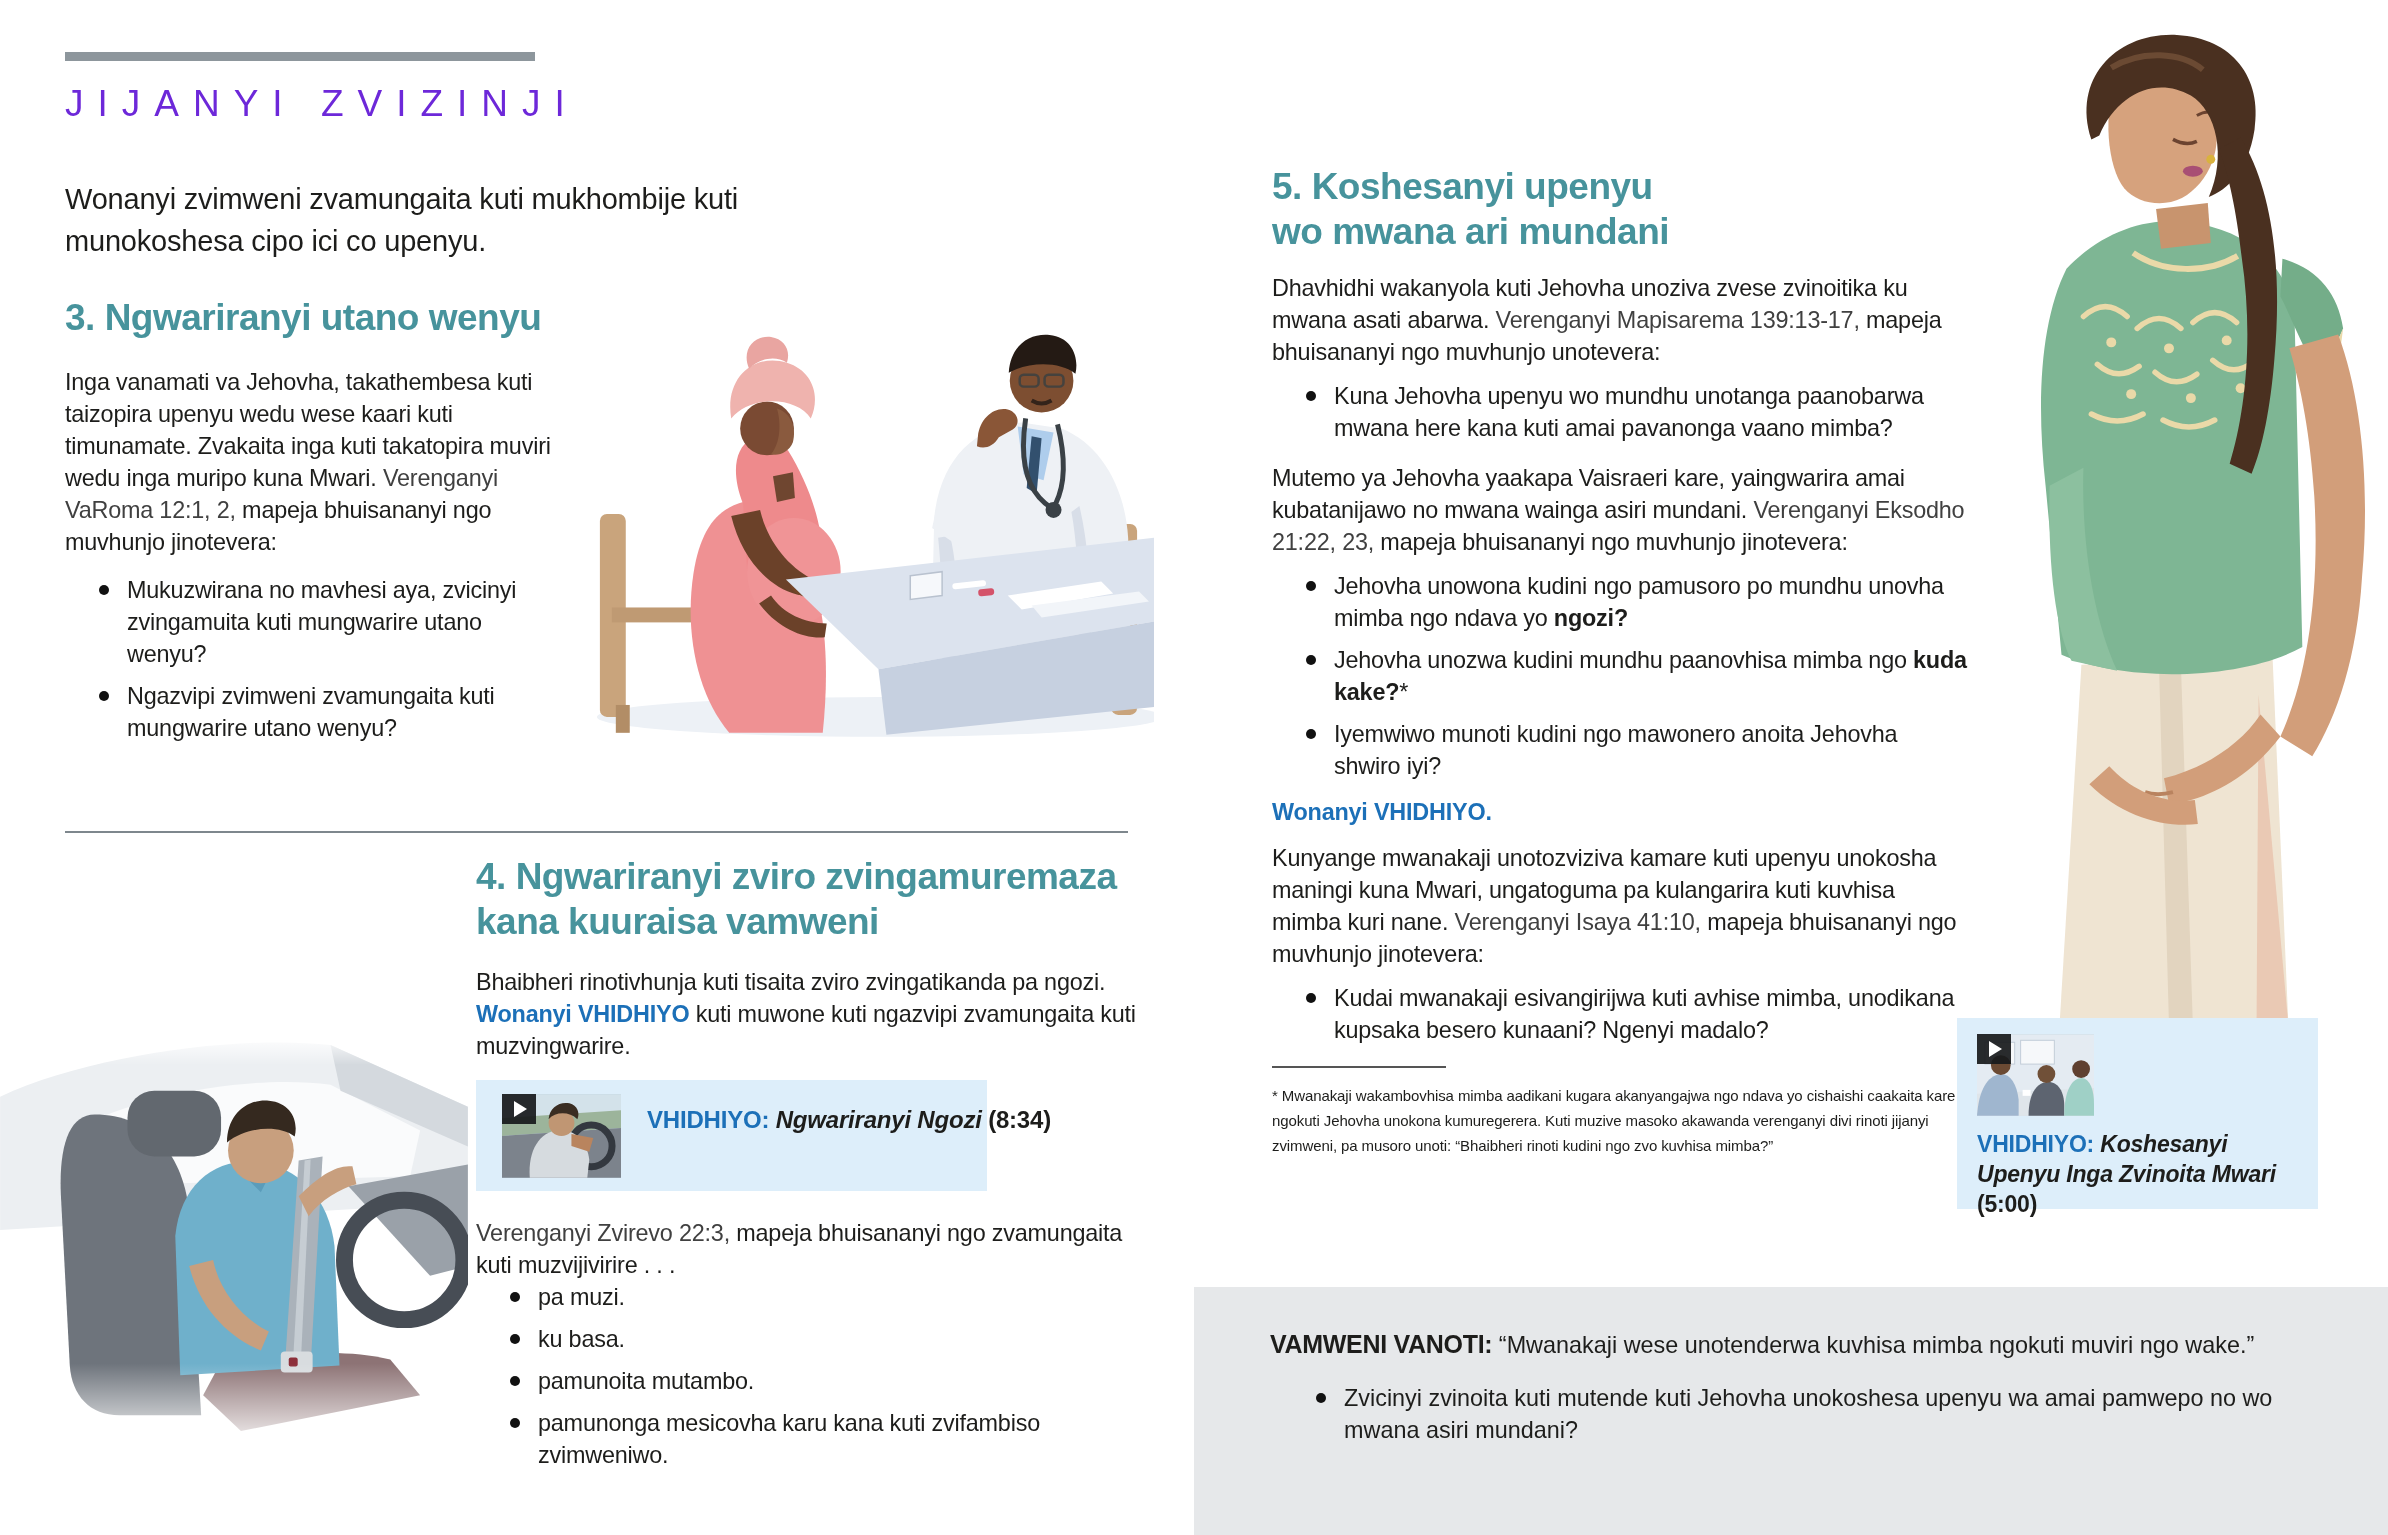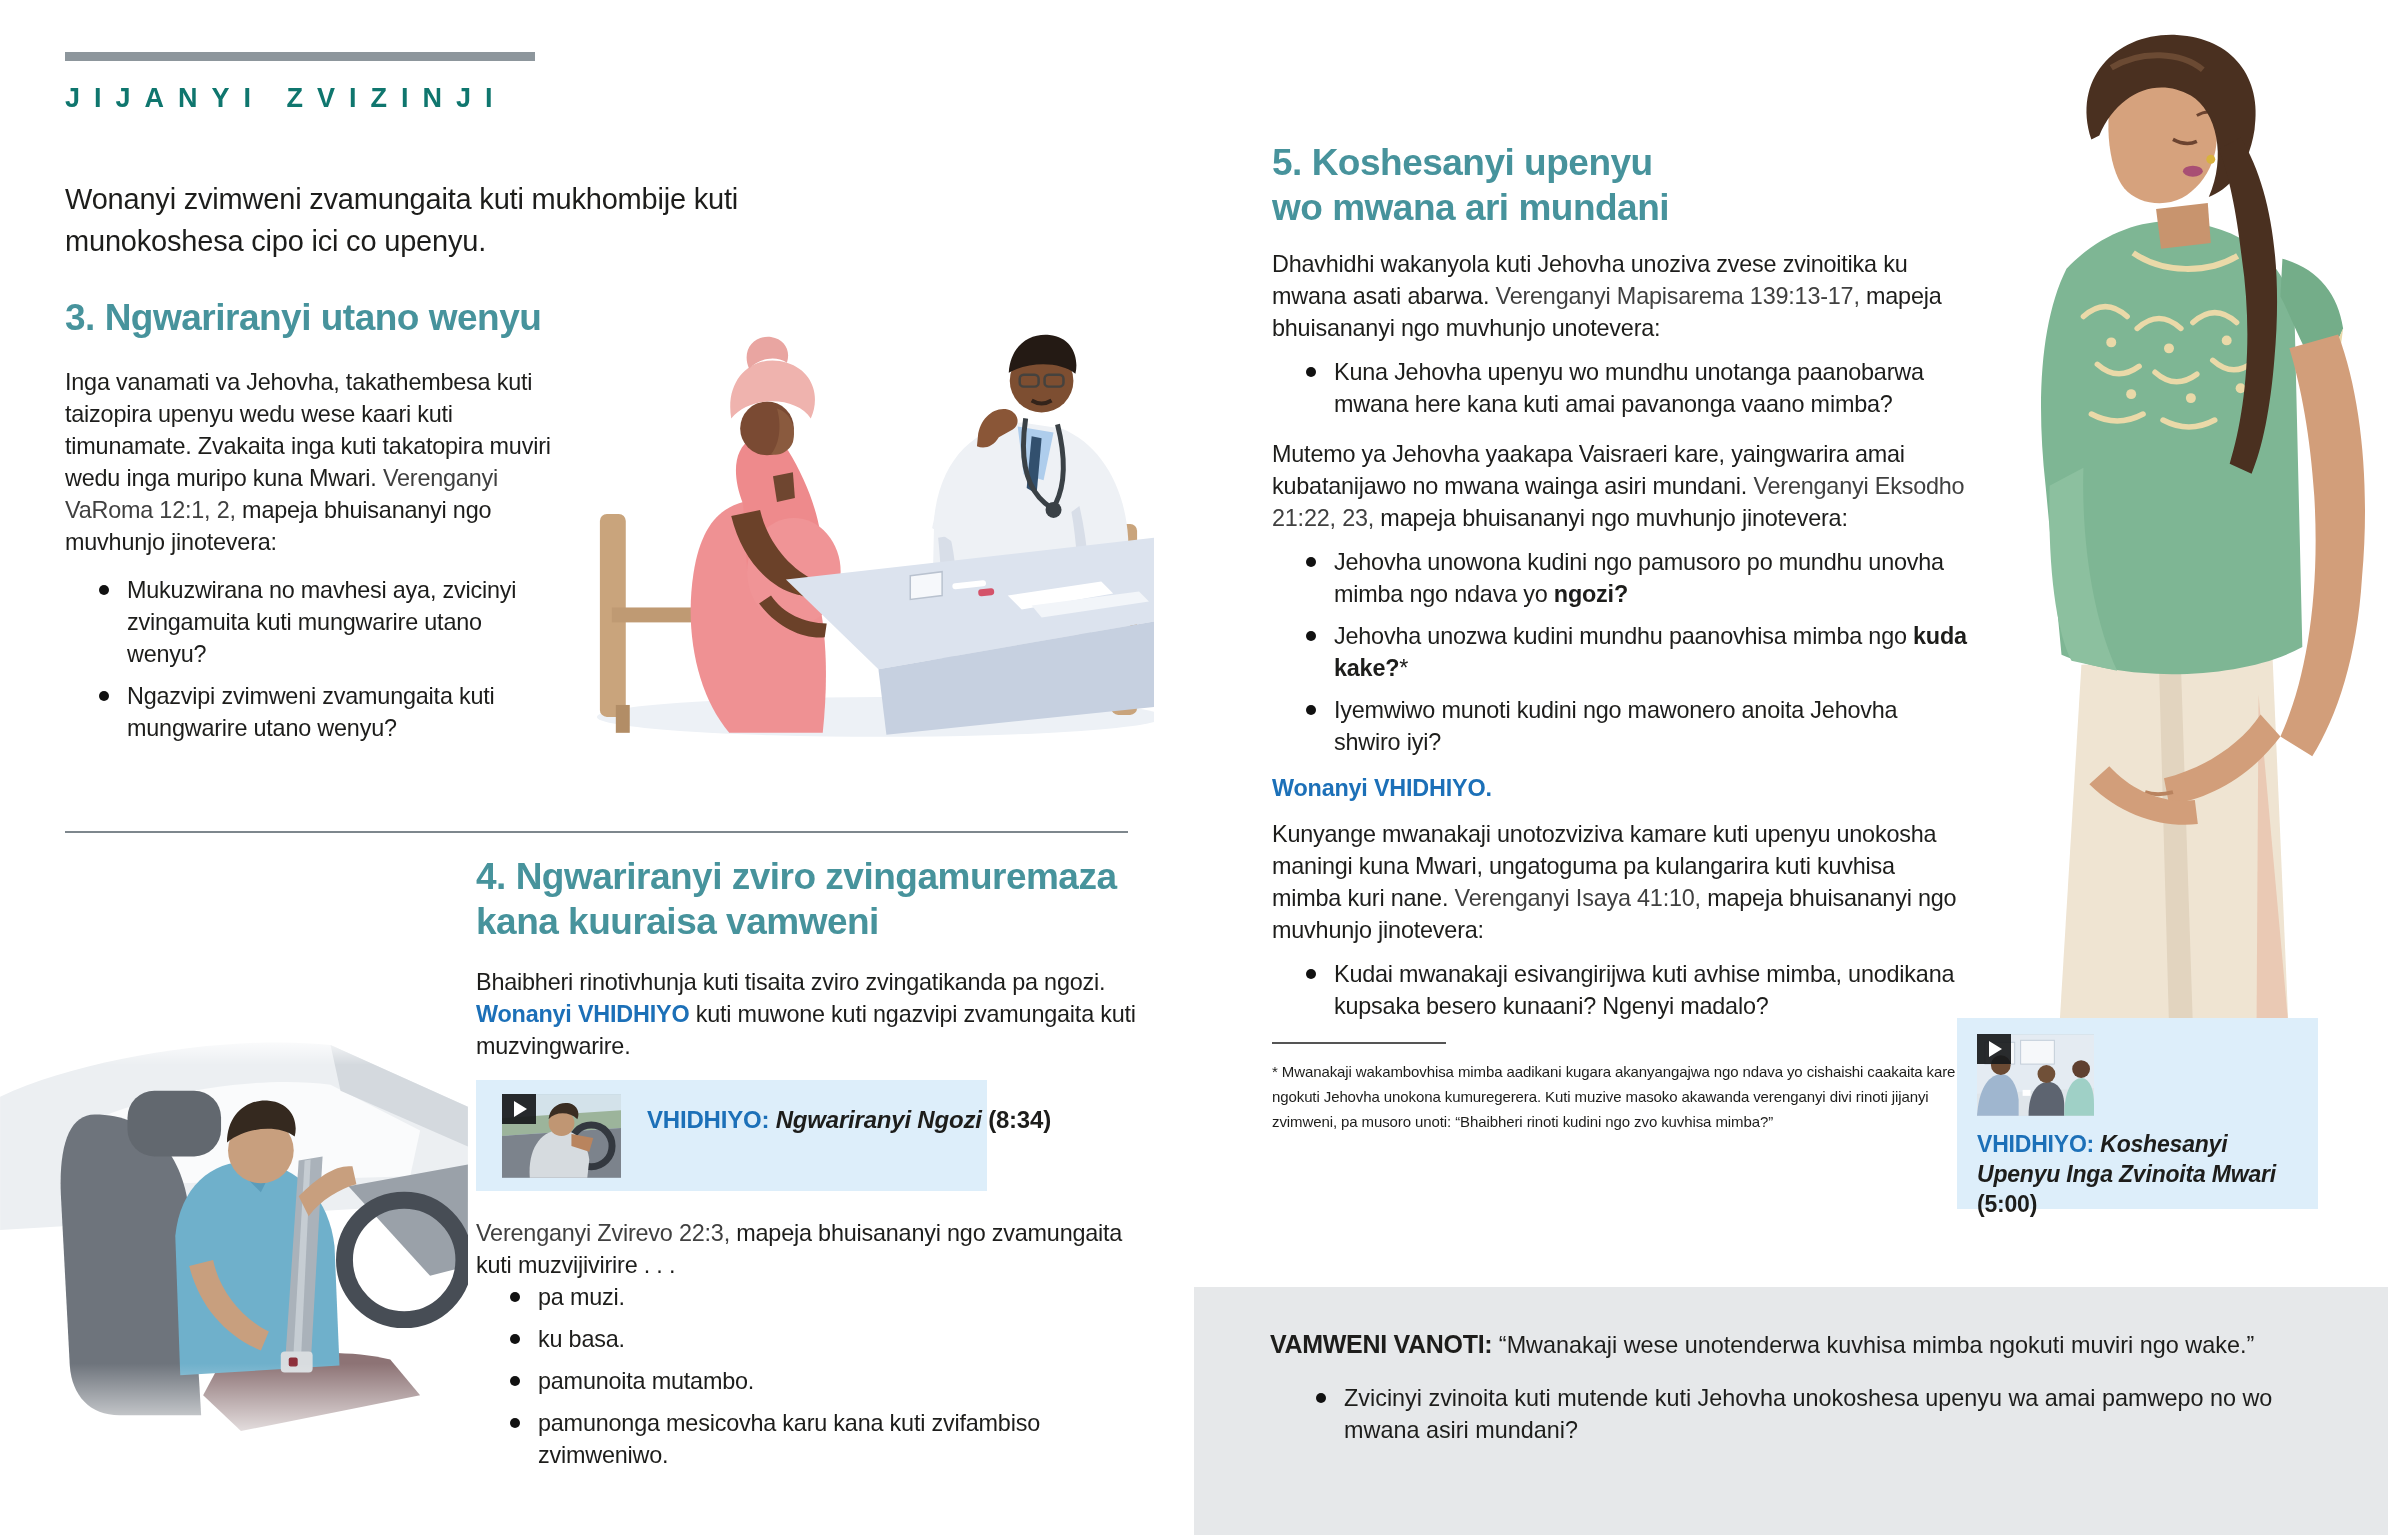--- a/index.html
+++ b/index.html
@@ -1,21 +1,21 @@
 <!DOCTYPE html>
 <html><head>
 <meta charset="utf-8">
 <style>
   html,body{margin:0;padding:0;background:#ffffff;}
   .page{position:relative;width:2388px;height:1535px;background:#ffffff;overflow:hidden;
         font-family:"Liberation Sans",sans-serif;color:#1d1d1b;}
   
   .tagblock{position:absolute;left:65px;top:52px;}
   .tagbar{width:470px;height:9px;background:#8d969c;margin-bottom:22px;}
-  .taglabel{font-size:27px;font-weight:bold;letter-spacing:14px;color:#0f766e;white-space:nowrap;}
+  .taglabel{font-size:37px;font-weight:normal;letter-spacing:14px;color:#6d28d9;white-space:nowrap;}
   .intro{position:absolute;left:65px;top:149px;width:677px;font-size:29px;line-height:42px;letter-spacing:-0.2px;}
   .col{position:absolute;}
   .heading{font-size:37px;font-weight:bold;color:#47939c;line-height:45px;letter-spacing:-0.5px;margin:0;}
   .body{font-size:23.4px;line-height:32px;letter-spacing:-0.2px;margin:0;}
   .link-teal{color:#404040;font-weight:normal;cursor:pointer;}
   .link-blue{color:#1c70b8;font-weight:bold;cursor:pointer;}
   .bullets{list-style:none;margin:0;padding:0;}
   .bullet{display:flex;margin:0 0 10px 34px;}
   .bullet .dot{flex:none;width:10px;height:10px;border-radius:50%;background:#111;margin:11px 18px 0 0;}
   .bullet .btext{font-size:23.4px;line-height:32px;letter-spacing:-0.2px;}
@@ -199,21 +199,21 @@
       <polygon points="306,126 312,125 302,332 294,333" fill="#c6cdd3"></polygon>
       <path d="M300 162 C320 142 338 130 354 132 L358 150 C342 154 322 166 310 182 Z" fill="#c89f7e"></path>
       <path d="M190 232 C200 272 226 302 262 317 L270 298 C242 284 220 256 214 226 Z" fill="#c89f7e"></path>
       <rect x="282" y="318" width="32" height="21" rx="4" fill="#d8dcdf"></rect>
       <rect x="290" y="324" width="9" height="9" rx="2" fill="#8c2f3a"></rect>
       <rect x="0" y="330" width="470" height="90" fill="url(#carfade)"></rect>
       <rect x="0" y="0" width="470" height="30" fill="url(#carfade)" transform="rotate(180 235 15)"></rect>
     </svg>
   </div>
 
-  <div class="col" style="left:1272px;top:140px;width:697px;">
+  <div class="col" style="left:1272px;top:164px;width:697px;">
     <h2 class="heading mb18"><span>5. Koshesanyi upenyu</span><br><span>wo mwana ari mundani</span></h2>
     <p class="body mb12"><span>Dhavhidhi wakanyola kuti Jehovha unoziva zvese zvinoitika ku mwana asati abarwa. </span><span class="link-teal">Verenganyi Mapisarema 139:13-17,</span><span> mapeja bhuisananyi ngo muvhunjo unotevera:</span></p>
     <ul class="bullets mb18">
       <li class="bullet">
           <span class="dot"></span>
           <span class="btext">Kuna Jehovha upenyu wo mundhu unotanga paanobarwa mwana here kana kuti amai pavanonga vaano mimba?</span>
         </li>
     </ul>
     <p class="body mb12"><span>Mutemo ya Jehovha yaakapa Vaisraeri kare, yaingwarira amai kubatanijawo no mwana wainga asiri mundani. </span><span class="link-teal">Verenganyi Eksodho 21:22, 23,</span><span> mapeja bhuisananyi ngo muvhunjo jinotevera:</span></p>
     <ul class="bullets mb14">

